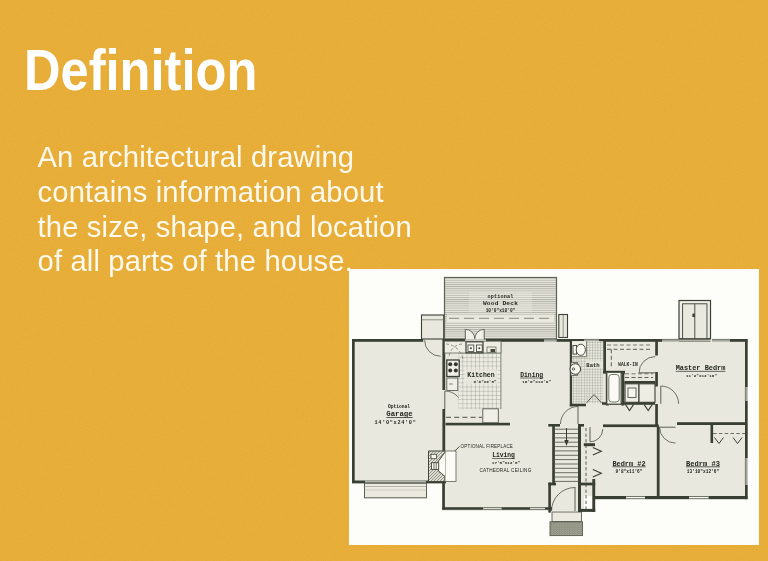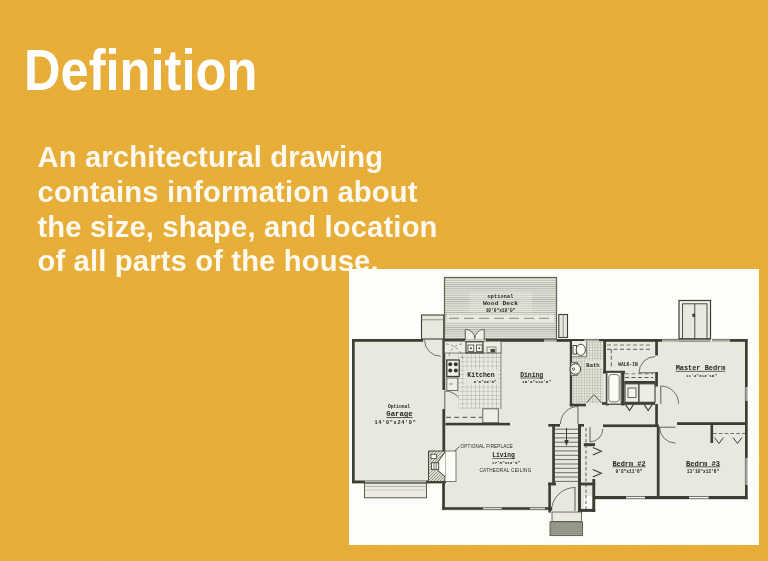--- a/index.html
+++ b/index.html
@@ -1,18 +1,18 @@
 <!DOCTYPE html>
 <html><head>
 <meta charset="utf-8">
 <style>
   html,body{margin:0;padding:0;}
   body{width:768px;height:561px;overflow:hidden;background:#eaac33;font-family:"Liberation Sans",sans-serif;position:relative;}
   .title{position:absolute;left:23.8px;top:37px;font-size:57px;font-weight:bold;color:#ffffff;transform:scaleX(0.888);transform-origin:left top;white-space:nowrap;}
-  .bodytext{position:absolute;left:37.5px;top:140.2px;font-size:29.2px;line-height:34.7px;letter-spacing:0.15px;color:#fdf9ee;font-weight:bold;}
+  .bodytext{position:absolute;left:37.5px;top:140.2px;font-size:29.2px;line-height:34.7px;letter-spacing:0.15px;color:#fdf9ee;}
   .photo{position:absolute;left:349px;top:269px;width:410px;height:276px;background:#fcfcf8;}
   .photo svg{filter:blur(0.22px);}
 </style>
 </head>
 <body>
 
 <svg width="768" height="561" style="position:absolute;left:0;top:0;pointer-events:none">
     <filter id="ns">
       <feTurbulence type="fractalNoise" baseFrequency="0.9" numOctaves="2" stitchTiles="stitch"></feTurbulence>
       <feColorMatrix type="matrix" values="0 0 0 0 0.3 0 0 0 0 0.24 0 0 0 0 0.02 0 0 0 0.6 0"></feColorMatrix>

